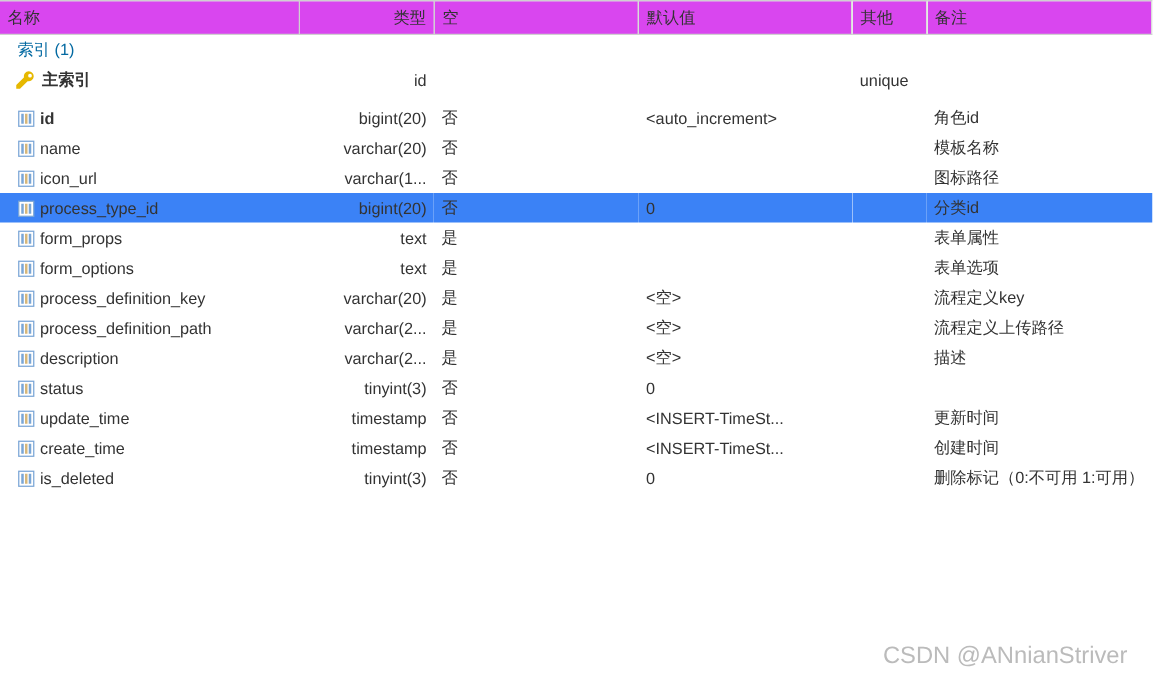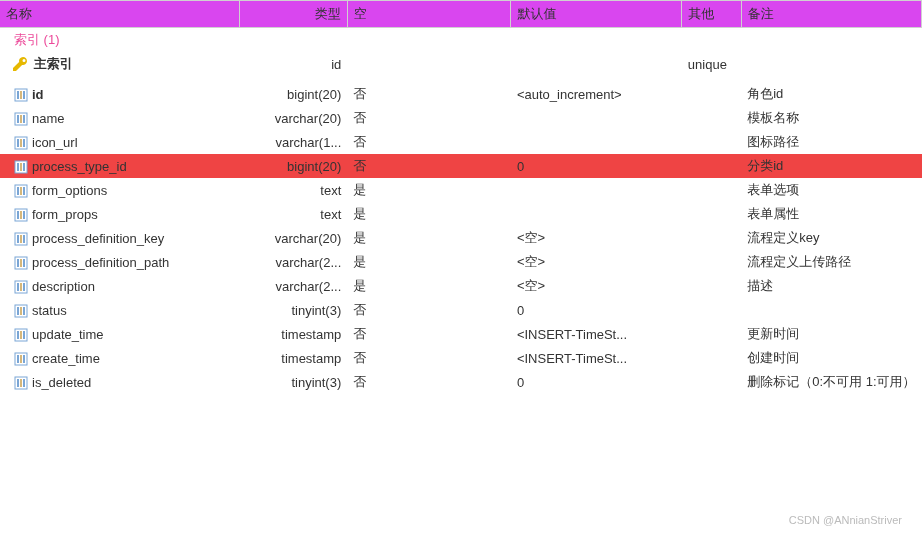--- a/index.html
+++ b/index.html
@@ -1,37 +1,37 @@
 <!DOCTYPE html>
 <html><head>
 <meta charset="utf-8">
 <style>
 * { margin: 0; padding: 0; box-sizing: border-box; }
 body { font-family: "Microsoft YaHei", "SimSun", sans-serif; font-size: 13px; color: #333; background: #fff; width: 922px; }
 .table { display: table; width: 100%; border-collapse: collapse; }
 .row { display: table-row; }
 .row.header { background: #d946ef; }
 .row.header .cell { border-top: 1px solid #d0d0d0; border-bottom: 1px solid #d0d0d0; padding: 4px 6px; font-weight: normal; }
-.row.selected { background: #ef4444; }
+.row.selected { background: #3b82f6; }
 .cell { display: table-cell; padding: 3px 6px; border-right: 1px solid #e0e0e0; vertical-align: middle; white-space: nowrap; overflow: hidden; }
 .row.header .cell { border-right: 1px solid #d0d0d0; }
 .col-name { width: 245px; }
 .col-type { width: 110px; text-align: right; }
 .col-null { width: 45px; }
 .col-default { width: 175px; }
 .col-other { width: 60px; }
 .col-remark { width: auto; }
-.group-label { color: #ec4899; padding-left: 8px; }
+.group-label { color: #0369a1; padding-left: 8px; }
 .row.data .cell { border-right: none; }
 .row.group .cell { border-right: none; }
 .field-icon { display: inline-block; width: 14px; height: 14px; vertical-align: middle; margin-right: 4px; margin-left: 8px; }
 .key-icon { display: inline-block; width: 16px; height: 16px; vertical-align: middle; margin-right: 2px; margin-left: 6px; }
 .name-text { vertical-align: middle; }
 .bold { font-weight: bold; }
-.watermark { position: absolute; right: 20px; top: 514px; color: #bbb; font-size: 11px; }
+.watermark { position: absolute; right: 20px; top: 514px; color: #bbb; font-size: 19px; }
 </style>
 </head>
 <body>
 
 <div class="table">
   <div class="row header">
     <div class="cell col-name">名称</div>
     <div class="cell col-type">类型</div>
     <div class="cell col-null">空</div>
     <div class="cell col-default">默认值</div>
@@ -123,46 +123,46 @@
       <div class="cell col-default">0</div>
       <div class="cell col-other"></div>
       <div class="cell col-remark">分类id</div>
     </div>
     <div class="row data">
       <div class="cell col-name"><span class="field-icon"><svg viewBox="0 0 14 14">
             <rect x="1" y="1" width="12" height="12" fill="#fff" stroke="#7aa6d6" stroke-width="1"></rect>
             <rect x="3" y="3" width="2" height="8" fill="#7aa6d6"></rect>
             <rect x="6" y="3" width="2" height="8" fill="#d6b77a"></rect>
             <rect x="9" y="3" width="2" height="8" fill="#7aa6d6"></rect>
+          </svg></span><span class="name-text">form_props</span></div>
+      <div class="cell col-type">text</div>
+      <div class="cell col-null">是</div>
+      <div class="cell col-default"></div>
+      <div class="cell col-other"></div>
+      <div class="cell col-remark">表单属性</div>
+    </div>
+    <div class="row data">
+      <div class="cell col-name"><span class="field-icon"><svg viewBox="0 0 14 14">
+            <rect x="1" y="1" width="12" height="12" fill="#fff" stroke="#7aa6d6" stroke-width="1"></rect>
+            <rect x="3" y="3" width="2" height="8" fill="#7aa6d6"></rect>
+            <rect x="6" y="3" width="2" height="8" fill="#d6b77a"></rect>
+            <rect x="9" y="3" width="2" height="8" fill="#7aa6d6"></rect>
           </svg></span><span class="name-text">form_options</span></div>
       <div class="cell col-type">text</div>
       <div class="cell col-null">是</div>
       <div class="cell col-default"></div>
       <div class="cell col-other"></div>
       <div class="cell col-remark">表单选项</div>
     </div>
     <div class="row data">
       <div class="cell col-name"><span class="field-icon"><svg viewBox="0 0 14 14">
             <rect x="1" y="1" width="12" height="12" fill="#fff" stroke="#7aa6d6" stroke-width="1"></rect>
             <rect x="3" y="3" width="2" height="8" fill="#7aa6d6"></rect>
             <rect x="6" y="3" width="2" height="8" fill="#d6b77a"></rect>
             <rect x="9" y="3" width="2" height="8" fill="#7aa6d6"></rect>
-          </svg></span><span class="name-text">form_props</span></div>
-      <div class="cell col-type">text</div>
-      <div class="cell col-null">是</div>
-      <div class="cell col-default"></div>
-      <div class="cell col-other"></div>
-      <div class="cell col-remark">表单属性</div>
-    </div>
-    <div class="row data">
-      <div class="cell col-name"><span class="field-icon"><svg viewBox="0 0 14 14">
-            <rect x="1" y="1" width="12" height="12" fill="#fff" stroke="#7aa6d6" stroke-width="1"></rect>
-            <rect x="3" y="3" width="2" height="8" fill="#7aa6d6"></rect>
-            <rect x="6" y="3" width="2" height="8" fill="#d6b77a"></rect>
-            <rect x="9" y="3" width="2" height="8" fill="#7aa6d6"></rect>
           </svg></span><span class="name-text">process_definition_key</span></div>
       <div class="cell col-type">varchar(20)</div>
       <div class="cell col-null">是</div>
       <div class="cell col-default">&lt;空&gt;</div>
       <div class="cell col-other"></div>
       <div class="cell col-remark">流程定义key</div>
     </div>
     <div class="row data">
       <div class="cell col-name"><span class="field-icon"><svg viewBox="0 0 14 14">
             <rect x="1" y="1" width="12" height="12" fill="#fff" stroke="#7aa6d6" stroke-width="1"></rect>

